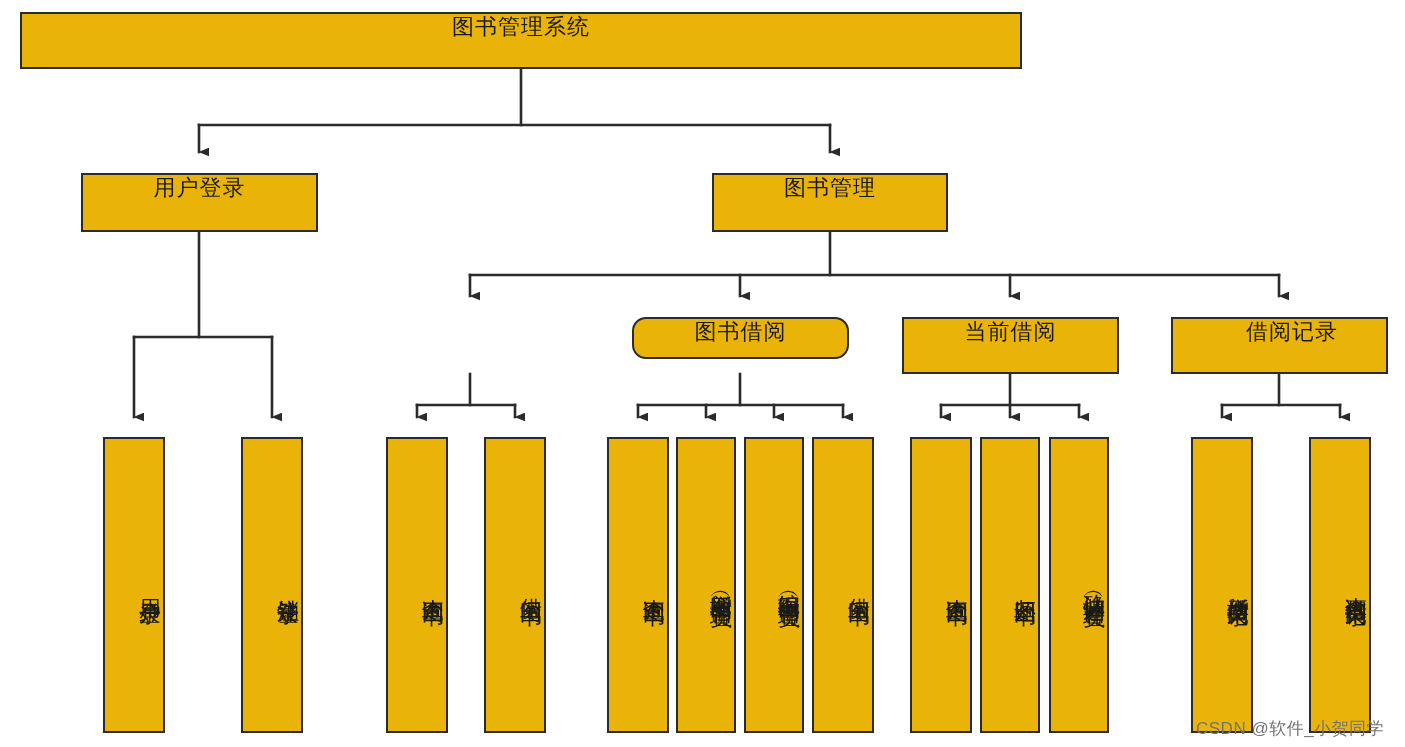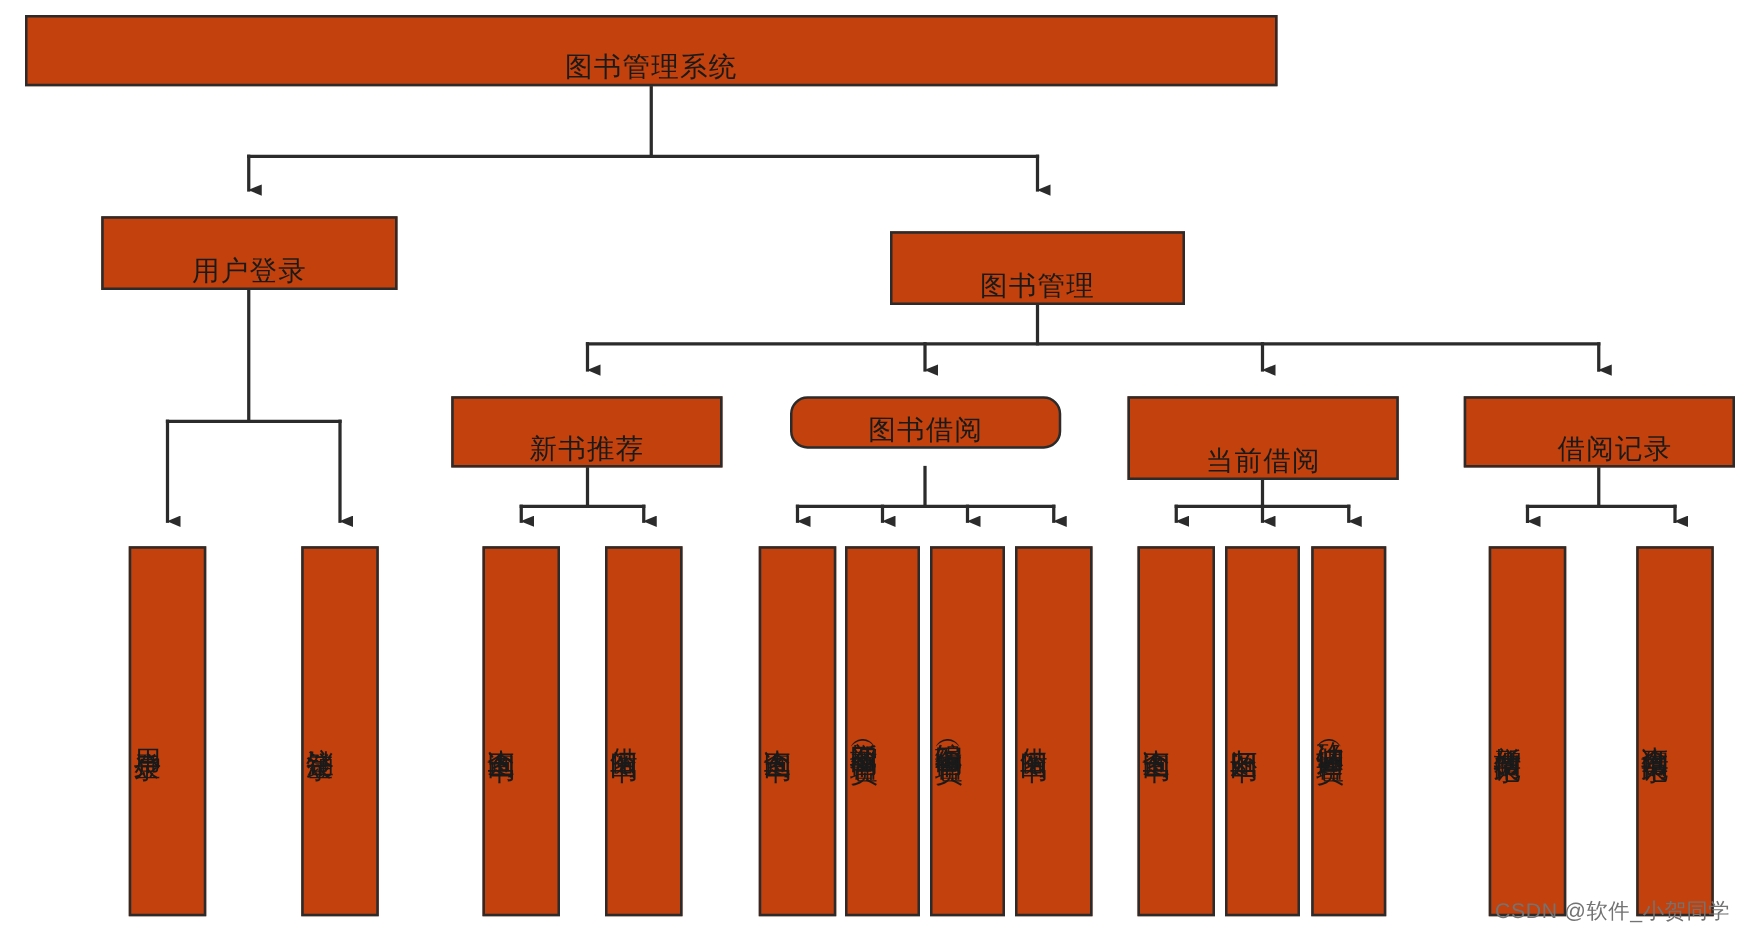--- a/index.html
+++ b/index.html
@@ -22,23 +22,23 @@
     position: absolute;
     left: 0;
     top: 0;
     width: 1405px;
     height: 747px;
   }
   .node-box {
     position: absolute;
     box-sizing: border-box;
     border: 2px solid #2b2b2b;
-    background: #c2410c;
+    background: #eab308;
     display: flex;
-    align-items: flex-end;
+    align-items: flex-start;
     justify-content: center;
     color: #1a1a1a;
   }
   .node-box.horizontal {
     font-size: 22px;
     line-height: 1.2;
     letter-spacing: 1px;
   }
   .node-box.vertical {
     writing-mode: vertical-rl;
@@ -119,31 +119,28 @@
     </g>
   </svg>
 
   <div class="node-box horizontal" style="left:20px; top:12px; width:1002px; height:57px;">
     <span class="label">图书管理系统</span>
   </div>
 
   <div class="node-box horizontal" style="left:81px; top:173px; width:237px; height:59px;">
     <span class="label">用户登录</span>
   </div>
-  <div class="node-box horizontal" style="left:712px; top:173px; width:236px; height:59px;margin-top:12px;">
+  <div class="node-box horizontal" style="left:712px; top:173px; width:236px; height:59px;">
     <span class="label">图书管理</span>
   </div>
 
-  <div class="node-box horizontal" style="left:361px; top:317px; width:217px; height:57px;">
-    <span class="label">新书推荐</span>
-  </div>
   <div class="node-box horizontal" style="left:632px; top:317px; width:217px; height:42px;border-radius:14px;">
     <span class="label">图书借阅</span>
   </div>
-  <div class="node-box horizontal" style="left:902px; top:317px; width:217px; height:67px;">
+  <div class="node-box horizontal" style="left:902px; top:317px; width:217px; height:57px;">
     <span class="label">当前借阅</span>
   </div>
   <div class="node-box horizontal" style="left:1171px; top:317px; width:217px; height:57px;padding-left:25px;">
     <span class="label">借阅记录</span>
   </div>
 
   <div class="node-box vertical" style="left:103px; top:437px; width:62px; height:296px;">
     <span class="label">用户登录</span>
   </div>
   <div class="node-box vertical" style="left:241px; top:437px; width:62px; height:296px;">

